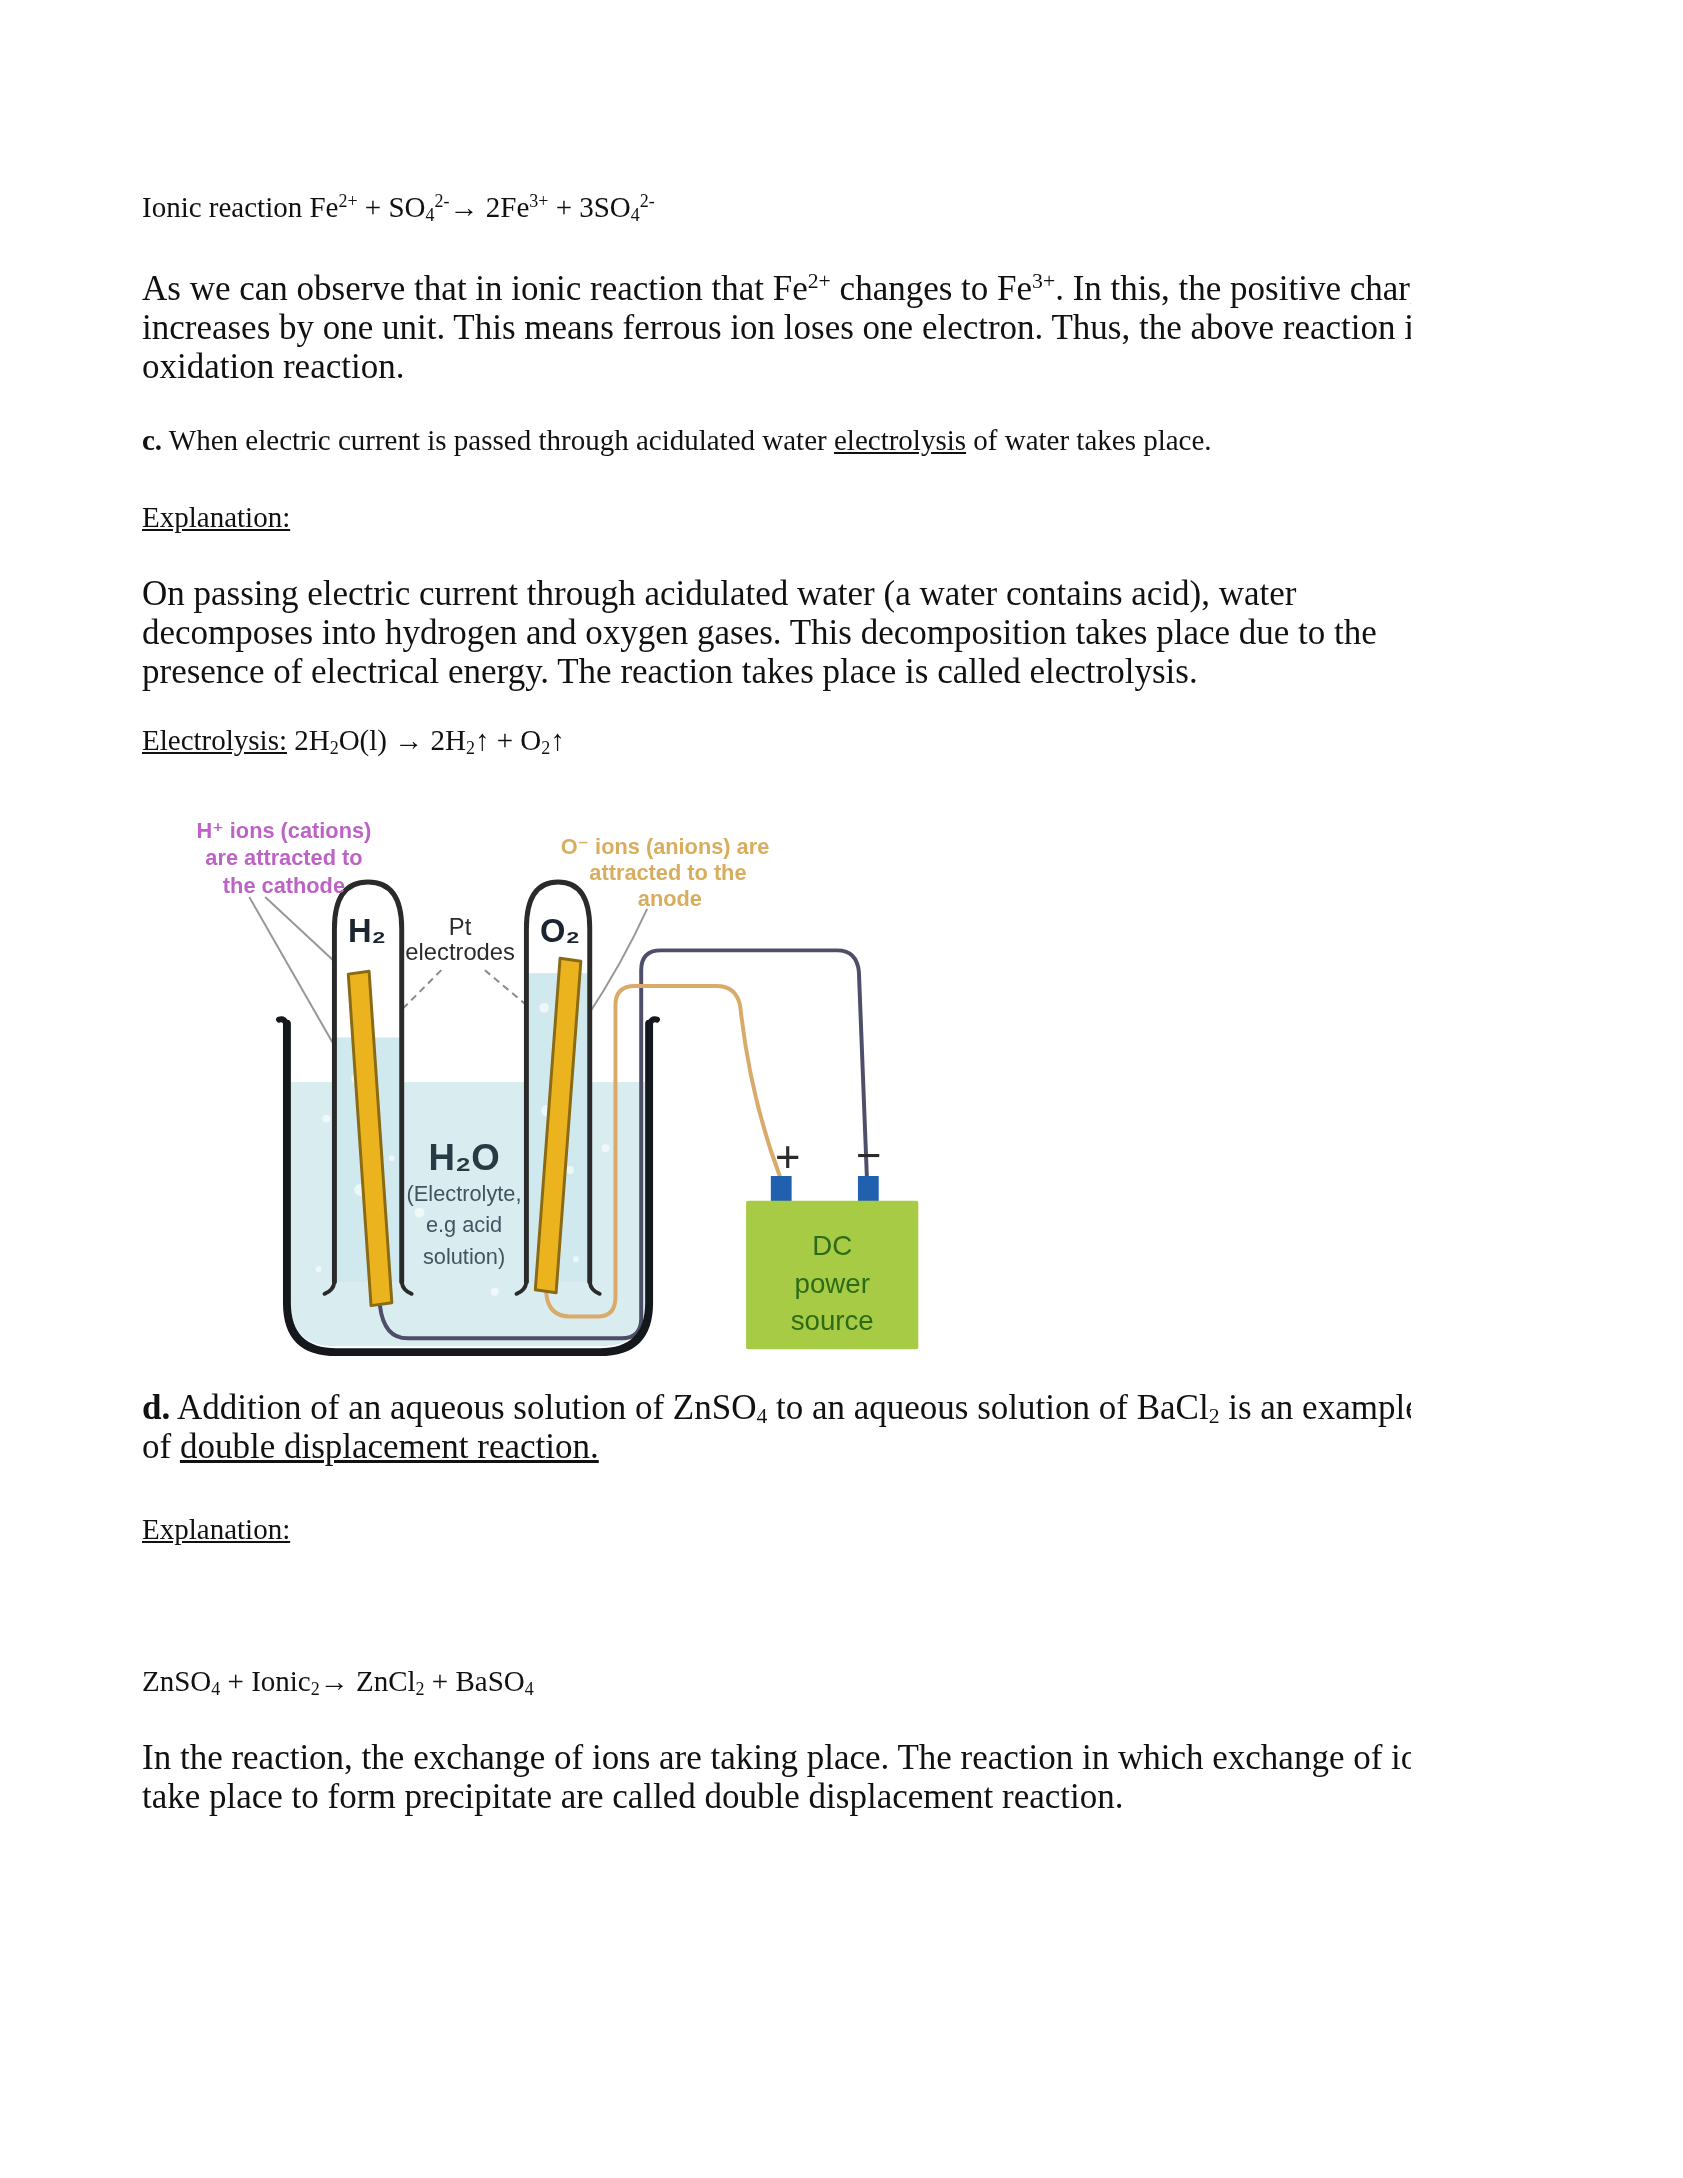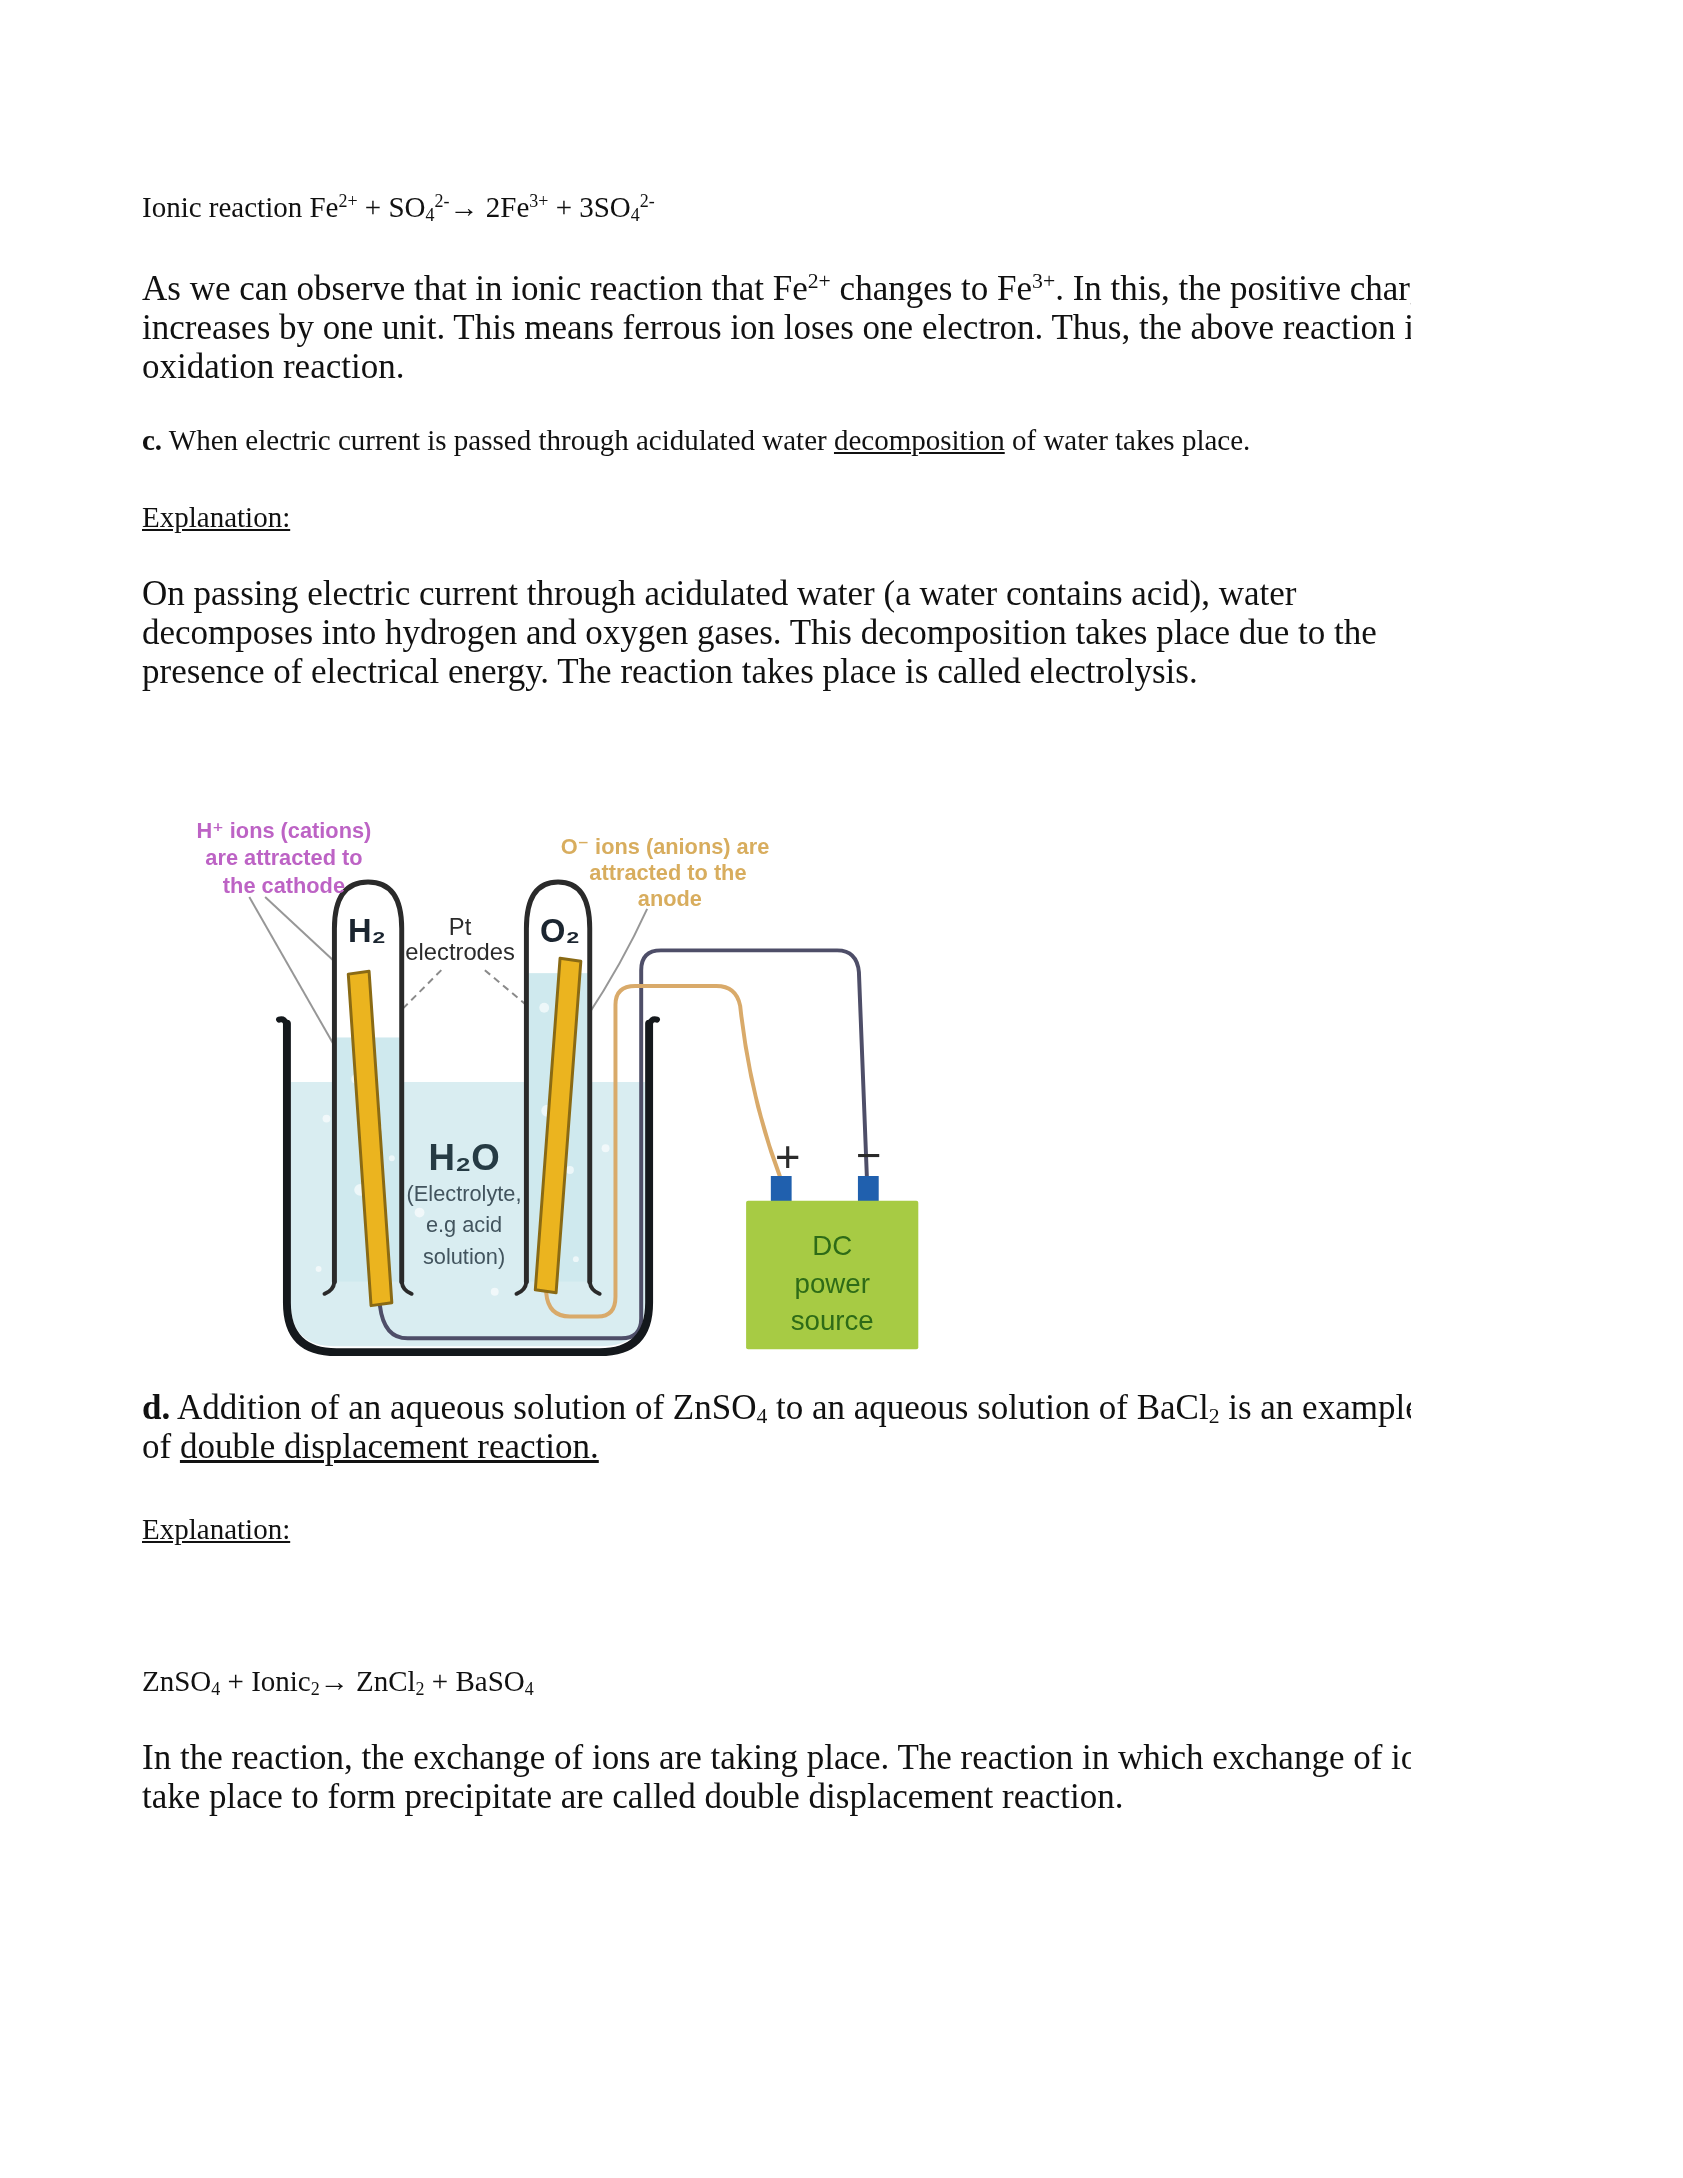--- a/index.html
+++ b/index.html
@@ -24,26 +24,27 @@
 </style>
 </head>
 <body>
 
 <div class="page">
 
   <div class="tline" style="top:188px"><span>Ionic reaction Fe</span><sup>2+</sup><span> + SO</span><sub>4</sub><sup>2-</sup><span>→ 2Fe</span><sup>3+</sup><span> + 3SO</span><sub>4</sub><sup>2-</sup></div>
 
   <div class="tblock" style="top:269px"><span>As we can observe that in ionic reaction that Fe</span><sup>2+</sup><span> changes to Fe</span><sup>3+</sup><span>. In this, the positive charge increases by one unit. This means ferrous ion loses one electron. Thus, the above reaction is an oxidation reaction.</span></div>
 
-  <div class="tline" style="top:421px"><span class="b">c.</span><span> When electric current is passed through acidulated water </span><span class="u">decomposition</span><span> of water takes place.</span></div>
+  <div class="tline" style="top:421px"><span class="b">c.</span><span> When electric current is passed through acidulated water </span><span class="u">electrolysis</span><span> of water takes place.</span></div>
 
   <div class="tline" style="top:498px"><span class="u">Explanation:</span></div>
 
   <div class="tblock" style="top:574px"><span>On passing electric current through acidulated water (a water contains acid), water decomposes into hydrogen and oxygen gases. This decomposition takes place due to the presence of electrical energy. The reaction takes place is called electrolysis.</span></div>
 
+  <div class="tline" style="top:721px"><span class="u">Electrolysis:</span><span> 2H</span><sub>2</sub><span>O(l) → 2H</span><sub>2</sub><span>↑ + O</span><sub>2</sub><span>↑</span></div>
 
   <svg class="diagram-svg" viewBox="186 800 770 585">
 
     <path d="M294,1093 L652,1093 L652,1316 Q652,1360 608,1360 L338,1360 Q294,1360 294,1316 Z" fill="#d9edf1"></path>
 
     <path class="leader" d="M252,906 L340,1060"></path>
     <path class="leader" d="M268,906 L356,988"></path>
     <path class="leader-dash" d="M446,980 L382,1044"></path>
     <path class="leader-dash" d="M490,980 L564,1042"></path>
     <path class="leader" d="M654,918 Q628,975 590,1032"></path>

